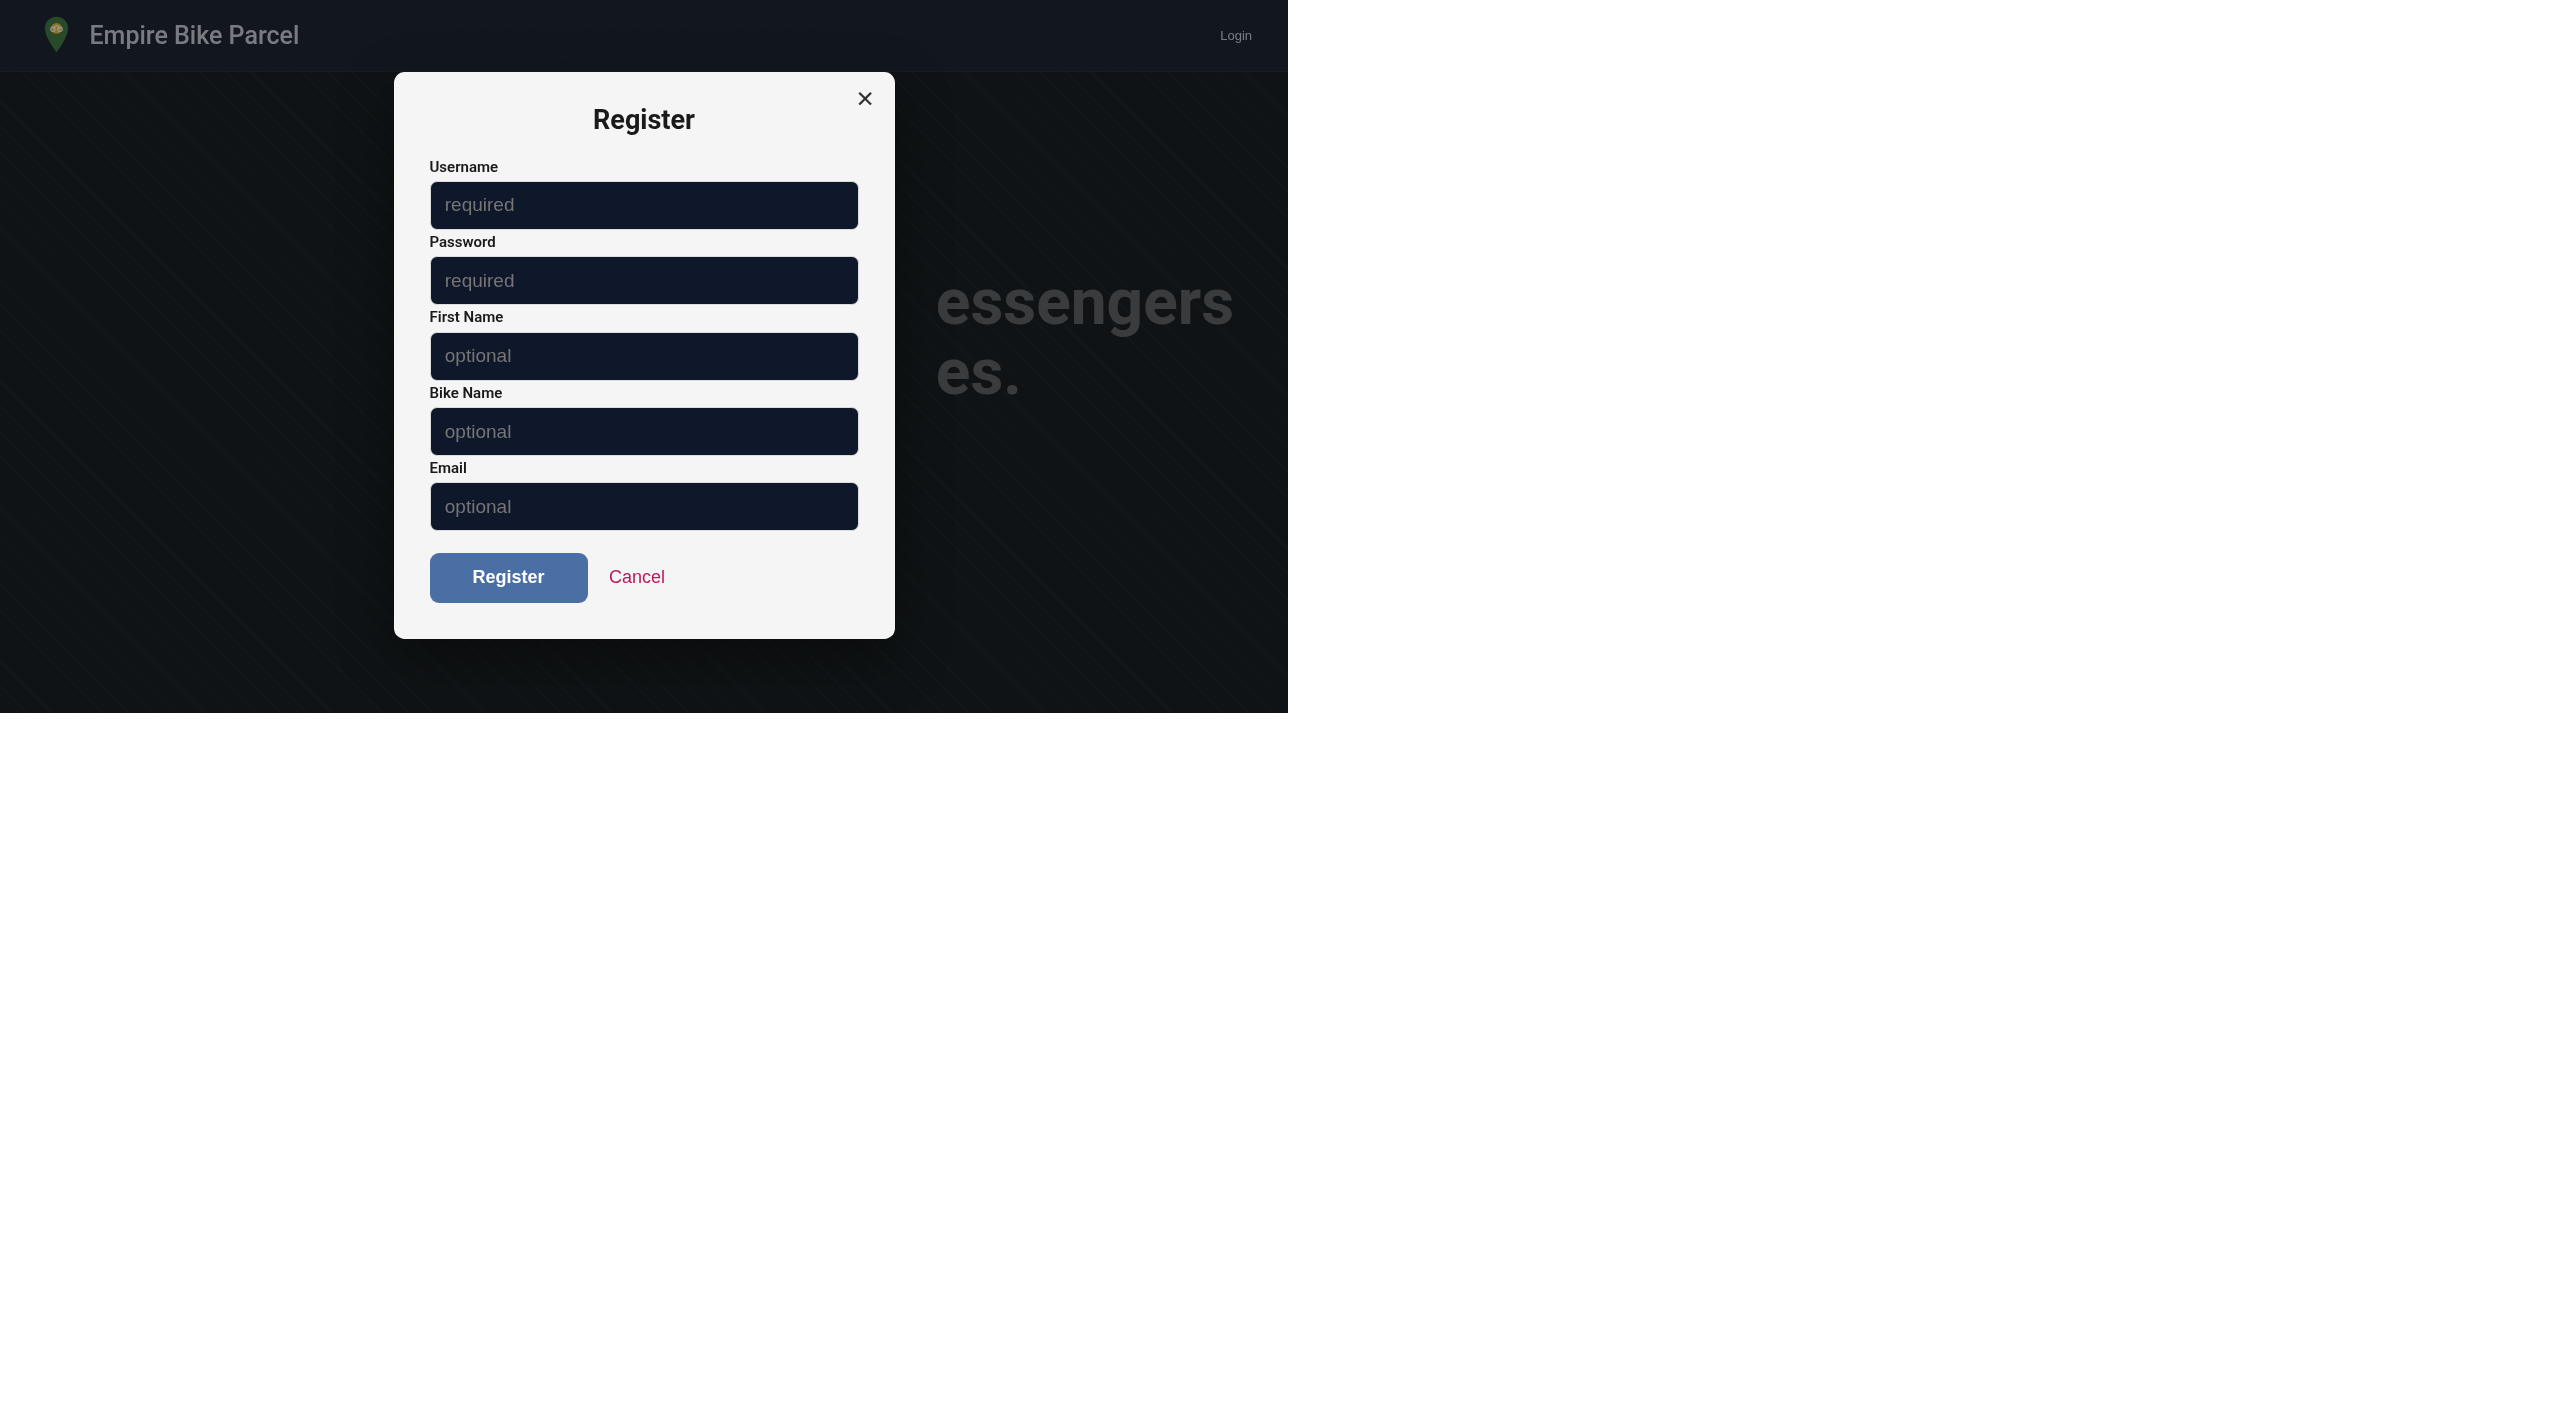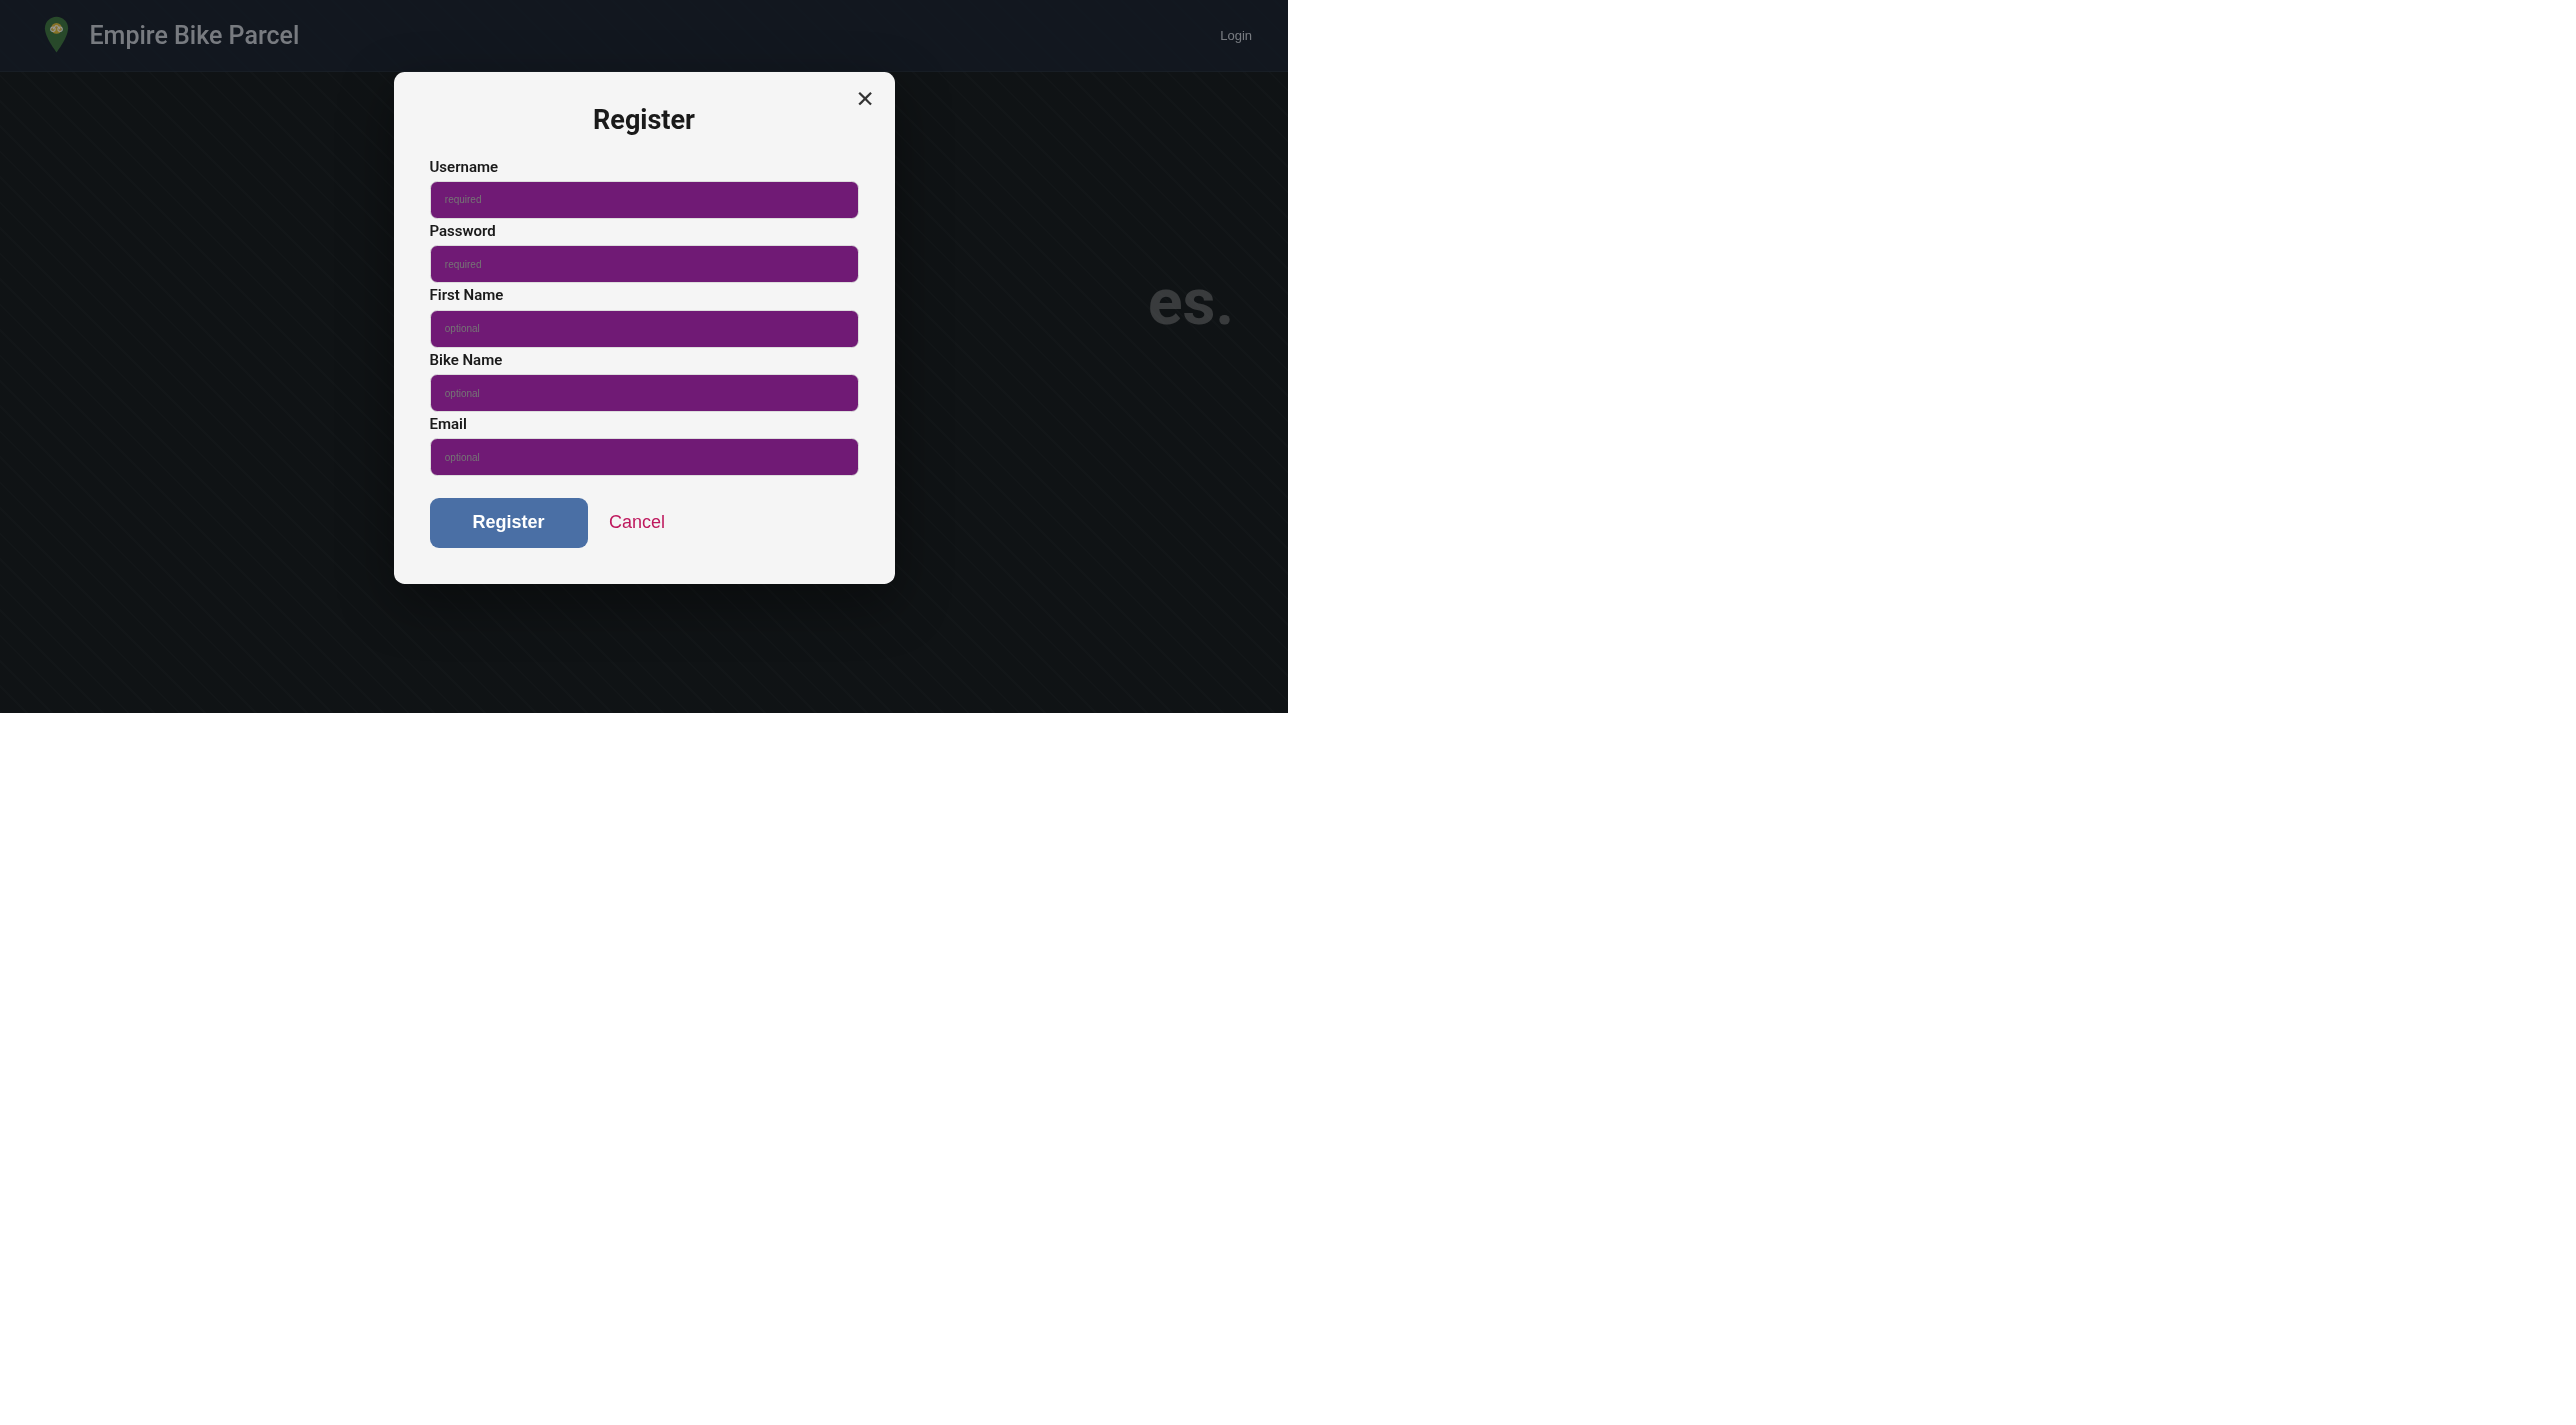--- a/index.html
+++ b/index.html
@@ -137,22 +137,22 @@
       font-weight: 600;
       color: #1a1a1a;
       margin-bottom: 5.4px;
     }
 
     .form-input {
       width: 100%;
       padding: 12.5px 14.3px;
       border: 0.9px solid #ddd;
       border-radius: 7.2px;
-      background: #701a75;
-      font-size: 10px;
+      background: #0f172a;
+      font-size: 19px;
       color: #aaa;
       outline: none;
     }
 
     .modal-actions {
       display: flex;
       align-items: center;
       gap: 21.5px;
       margin-top: 21.5px;
     }
@@ -177,20 +177,21 @@
       font-weight: 400;
     }
   </style>
 </head>
 <body>
 
 <div class="bg"></div>
 <div class="bg-image-overlay"></div>
 
 <div class="bg-text">
+  <div>essengers</div>
   <div>es.</div>
 </div>
 
 <nav class="navbar">
   <div class="navbar-brand">
 
     <svg class="brand-icon" viewBox="0 0 46 46" fill="none" xmlns="http://www.w3.org/2000/svg">
       <path d="M23 2C15.8 2 10 7.8 10 15c0 10.5 13 27 13 27s13-16.5 13-27c0-7.2-5.8-13-13-13z" fill="#4a8a4a" opacity="0.85"></path>
       <circle cx="23" cy="15" r="6" fill="#f5c842" opacity="0.9"></circle>
 

